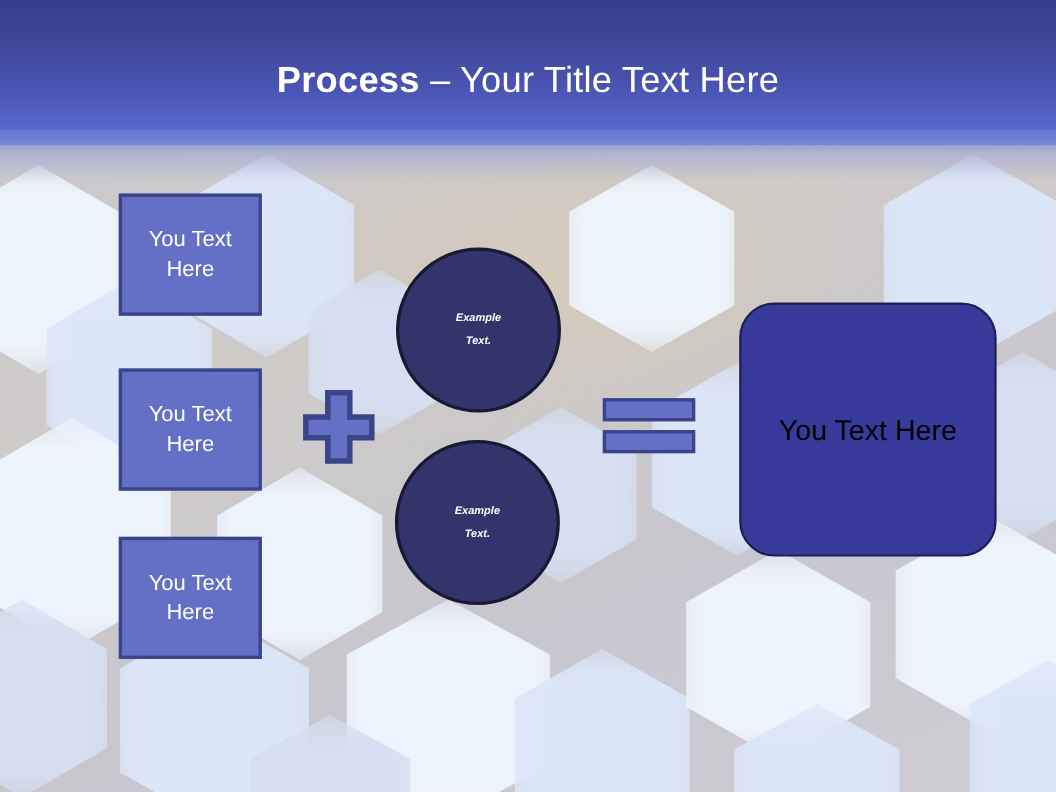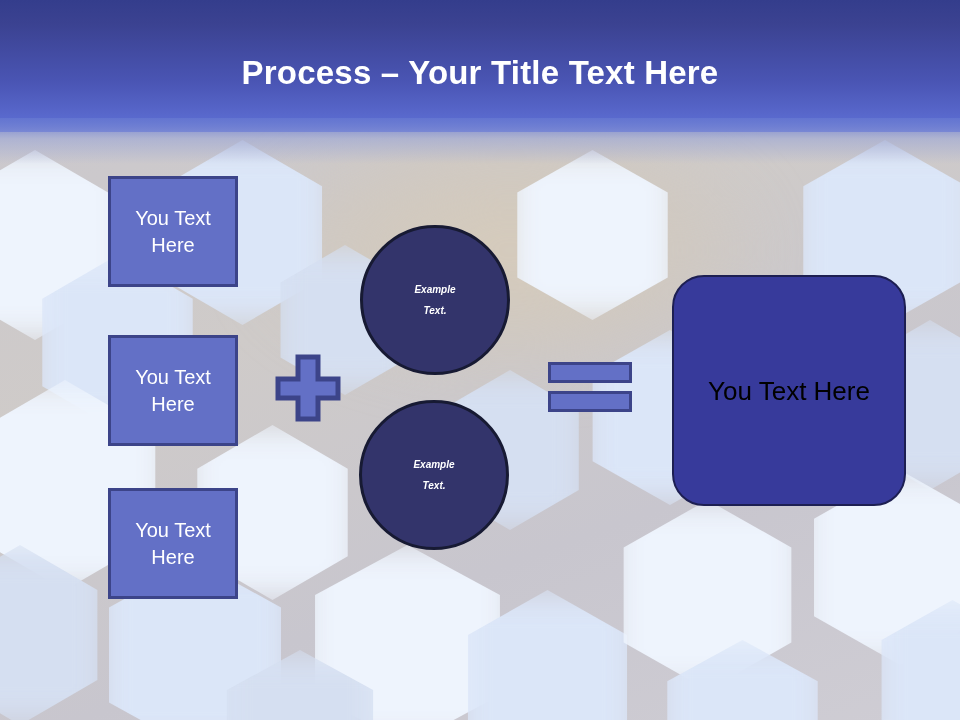--- a/index.html
+++ b/index.html
@@ -53,21 +53,21 @@
     position:absolute; left:0; top:53px; width:960px;
     text-align:center;
     color:#ffffff;
     font-size:33px;
     line-height:40px;
     letter-spacing:.2px;
     white-space:nowrap;
     z-index:6;
   }
   .title .strong { font-weight:bold; }
-  .title .rest   { font-weight:bold; }
+  .title .rest   { font-weight:normal; }
 
   
   .sq {
     position:absolute;
     width:130px; height:111px;
     background:#6370c6;
     border:3px solid #3c4489;
     display:flex; align-items:center; justify-content:center;
     color:#ffffff; font-size:20px; line-height:27px; text-align:center;
     z-index:10;

